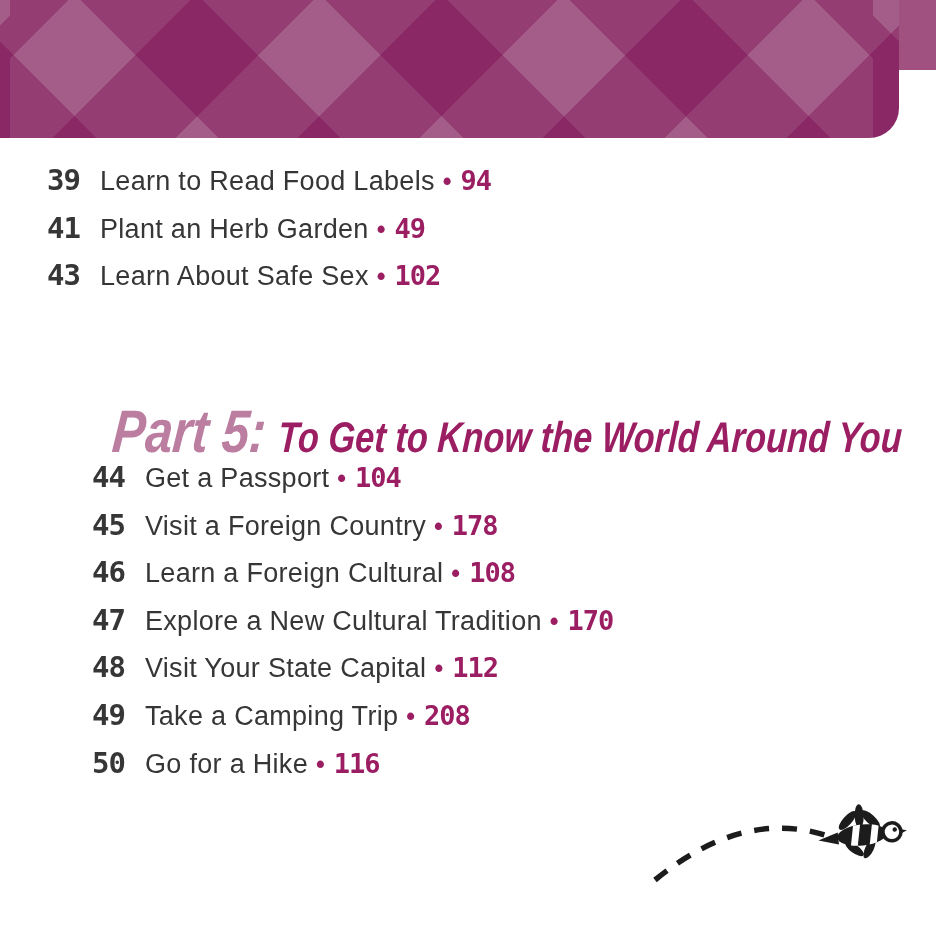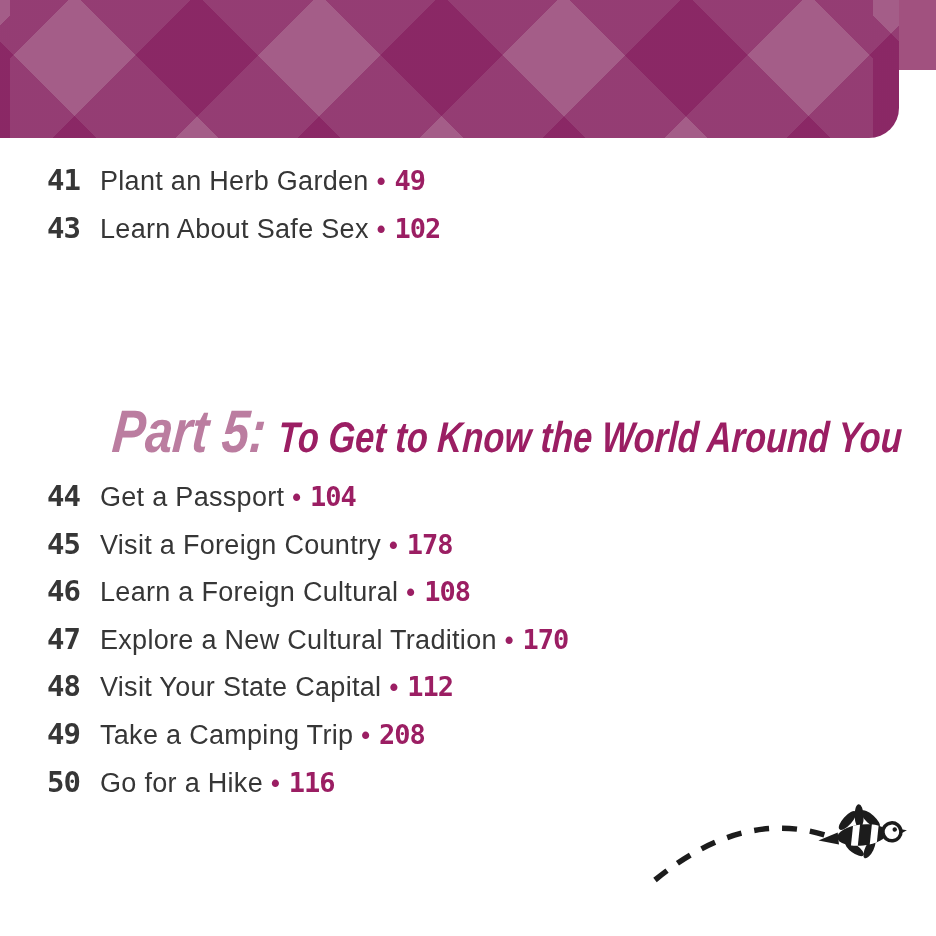--- a/index.html
+++ b/index.html
@@ -37,21 +37,21 @@
     background: var(--page-tab, #a1517f);
   }
 
   
   .toc-list {
     position: absolute;
     left: 0;
     white-space: nowrap;
   }
   .toc-list-top  { top: 159px; }
-  .toc-list-part { top: 475px; }
+  .toc-list-part { top: 456px; padding-left: 45px; }
   .toc-row {
     line-height: 42.6px;
     white-space: nowrap;
   }
   .toc-num {
     display: inline-block;
     width: 80px;
     text-align: right;
     margin-right: 20px;
     font-family: "DejaVu Sans Mono", monospace;
@@ -122,20 +122,23 @@
 </head>
 <body>
 
 <div class="page">
 
   <div class="plaid-band"></div>
   <div class="page-tab"></div>
 
   <div class="toc-list toc-list-top">
 
+      <div class="toc-row">
+        <span class="toc-num">39</span><span class="toc-title">Learn to Read Food Labels</span><span class="toc-bullet">•</span><span class="toc-page">94</span>
+      </div>
 
 
       <div class="toc-row">
         <span class="toc-num">41</span><span class="toc-title">Plant an Herb Garden</span><span class="toc-bullet">•</span><span class="toc-page">49</span>
       </div>
 
 
       <div class="toc-row">
         <span class="toc-num">43</span><span class="toc-title">Learn About Safe Sex</span><span class="toc-bullet">•</span><span class="toc-page">102</span>
       </div>

